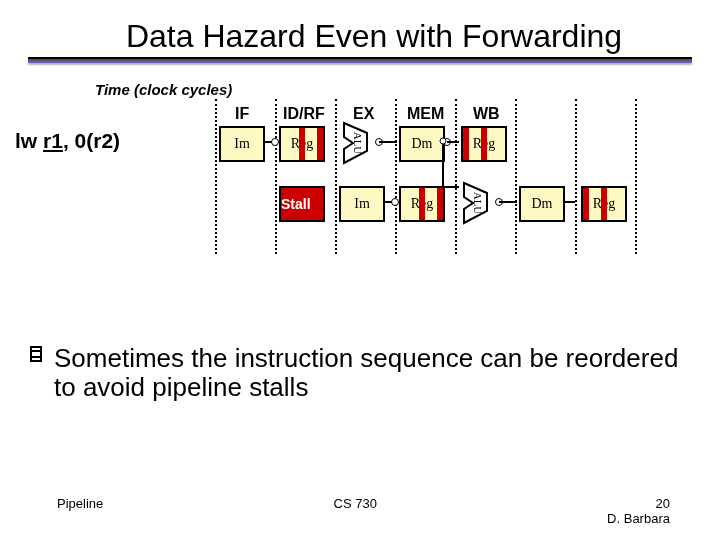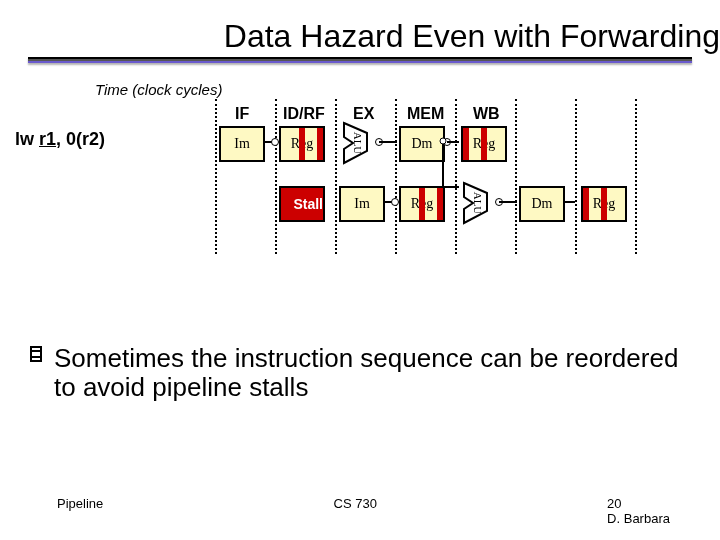--- a/index.html
+++ b/index.html
@@ -8,39 +8,39 @@
     width: 720px;
     height: 540px;
     font-family: Arial, sans-serif;
     background: #fff;
     position: relative;
     overflow: hidden;
   }
   .title {
     font-size: 32px;
     font-weight: normal;
-    text-align: right;
+    text-align: center;
     padding: 18px 0 2px 28px;
   }
   .title-underline {
     margin: 0 28px 0 28px;
     height: 6px;
     background: linear-gradient(to bottom, #000 0, #000 2px, #555 2px, #555 4px, #6a5acd 4px, #6a5acd 6px);
     box-shadow: 0 2px 2px rgba(0,0,0,0.3);
   }
   .diagram-area {
     position: relative;
     margin-top: 18px;
     margin-left: 95px;
     width: 560px;
     height: 180px;
   }
   .time-label {
     font-style: italic;
-    font-weight: normal;
+    font-weight: bold;
     font-size: 15px;
     position: absolute;
     top: 0;
     left: 0;
   }
   .vline {
     position: absolute;
     top: 18px;
     bottom: 0;
     border-left: 2px dotted #000;
@@ -48,21 +48,21 @@
   }
   .stage-label {
     position: absolute;
     font-weight: bold;
     font-size: 16px;
     top: 24px;
   }
   .instr-label {
     position: absolute;
     font-weight: bold;
-    font-size: 18px;
+    font-size: 21px;
     left: -80px;
     white-space: nowrap;
   }
   .unit {
     position: absolute;
     border: 2px solid #000;
     background: #fef9c3;
     font-family: 'Times New Roman', serif;
     font-size: 14px;
     display: flex;
@@ -82,21 +82,21 @@
   .unit.red-right::after { right: 0; }
   .stall-box {
     position: absolute;
     border: 2px solid #000;
     background: #c00;
     color: #fff;
     font-weight: bold;
     font-size: 14px;
     display: flex;
     align-items: center;
-    justify-content: flex-end;
+    justify-content: flex-start;
     font-family: Arial, sans-serif;
   }
   .alu {
     position: absolute;
   }
   .alu svg { display: block; }
   .alu-text {
     position: absolute;
     font-family: 'Times New Roman', serif;
     font-size: 11px;
@@ -140,21 +140,21 @@
   .footer {
     position: absolute;
     bottom: 14px;
     left: 0; right: 0;
     font-size: 13px;
     display: flex;
     justify-content: space-between;
     padding: 0 50px;
     margin-left: 7px;
   }
-  .footer .right { text-align: left; }
+  .footer .right { text-align: right; }
 </style>
 </head>
 <body>
 
 <div class="title">Data Hazard Even with Forwarding</div>
 <div class="title-underline"></div>
 
 <div class="diagram-area">
   <div class="time-label">Time (clock cycles)</div>
 

